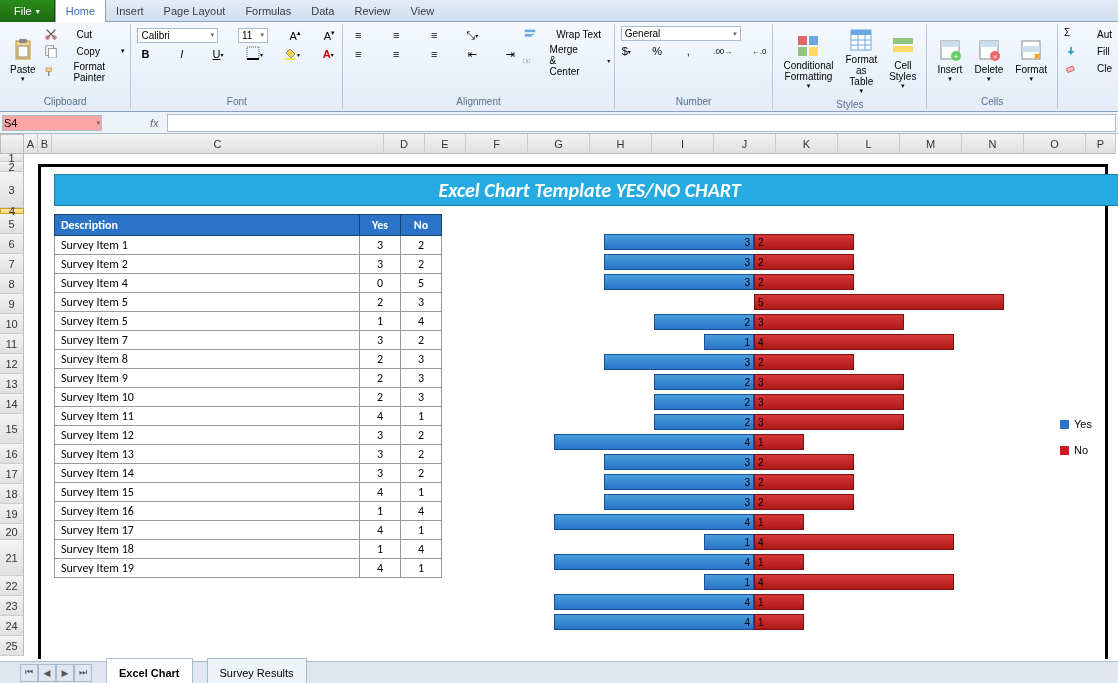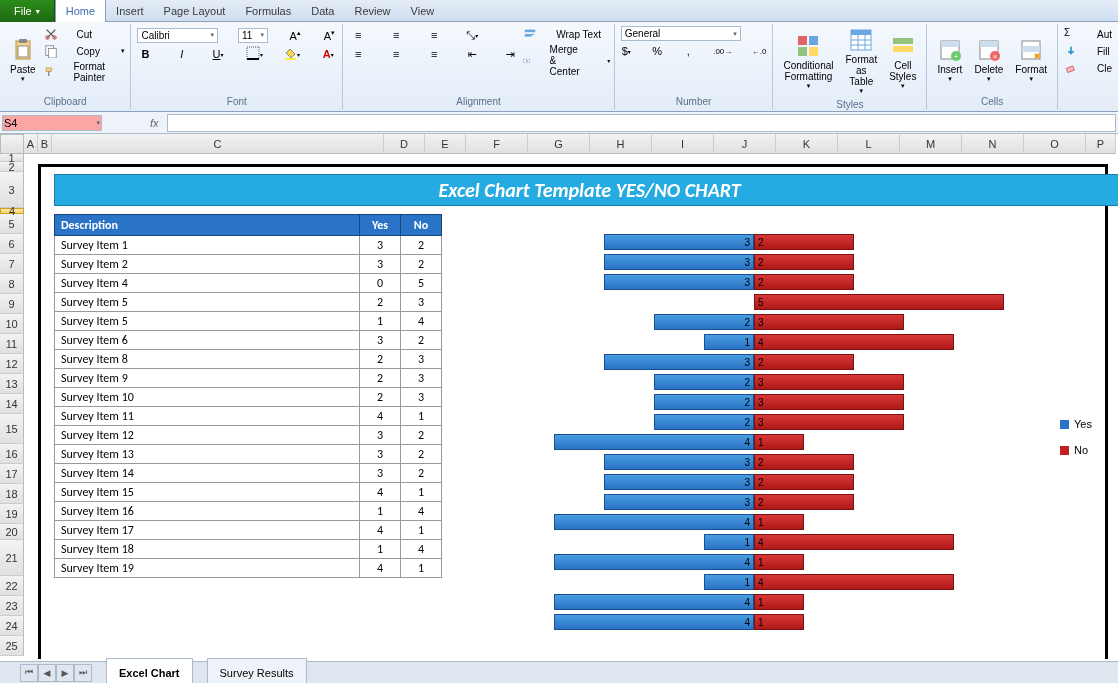--- a/index.html
+++ b/index.html
@@ -457,21 +457,21 @@
             <td>Survey Item 5</td>
             <td class="num">2</td>
             <td class="num">3</td>
           </tr>
           <tr>
             <td>Survey Item 5</td>
             <td class="num">1</td>
             <td class="num">4</td>
           </tr>
           <tr>
-            <td>Survey Item 6</td>
+            <td>Survey Item 7</td>
             <td class="num">3</td>
             <td class="num">2</td>
           </tr>
           <tr>
             <td>Survey Item 8</td>
             <td class="num">2</td>
             <td class="num">3</td>
           </tr>
           <tr>
             <td>Survey Item 9</td>

